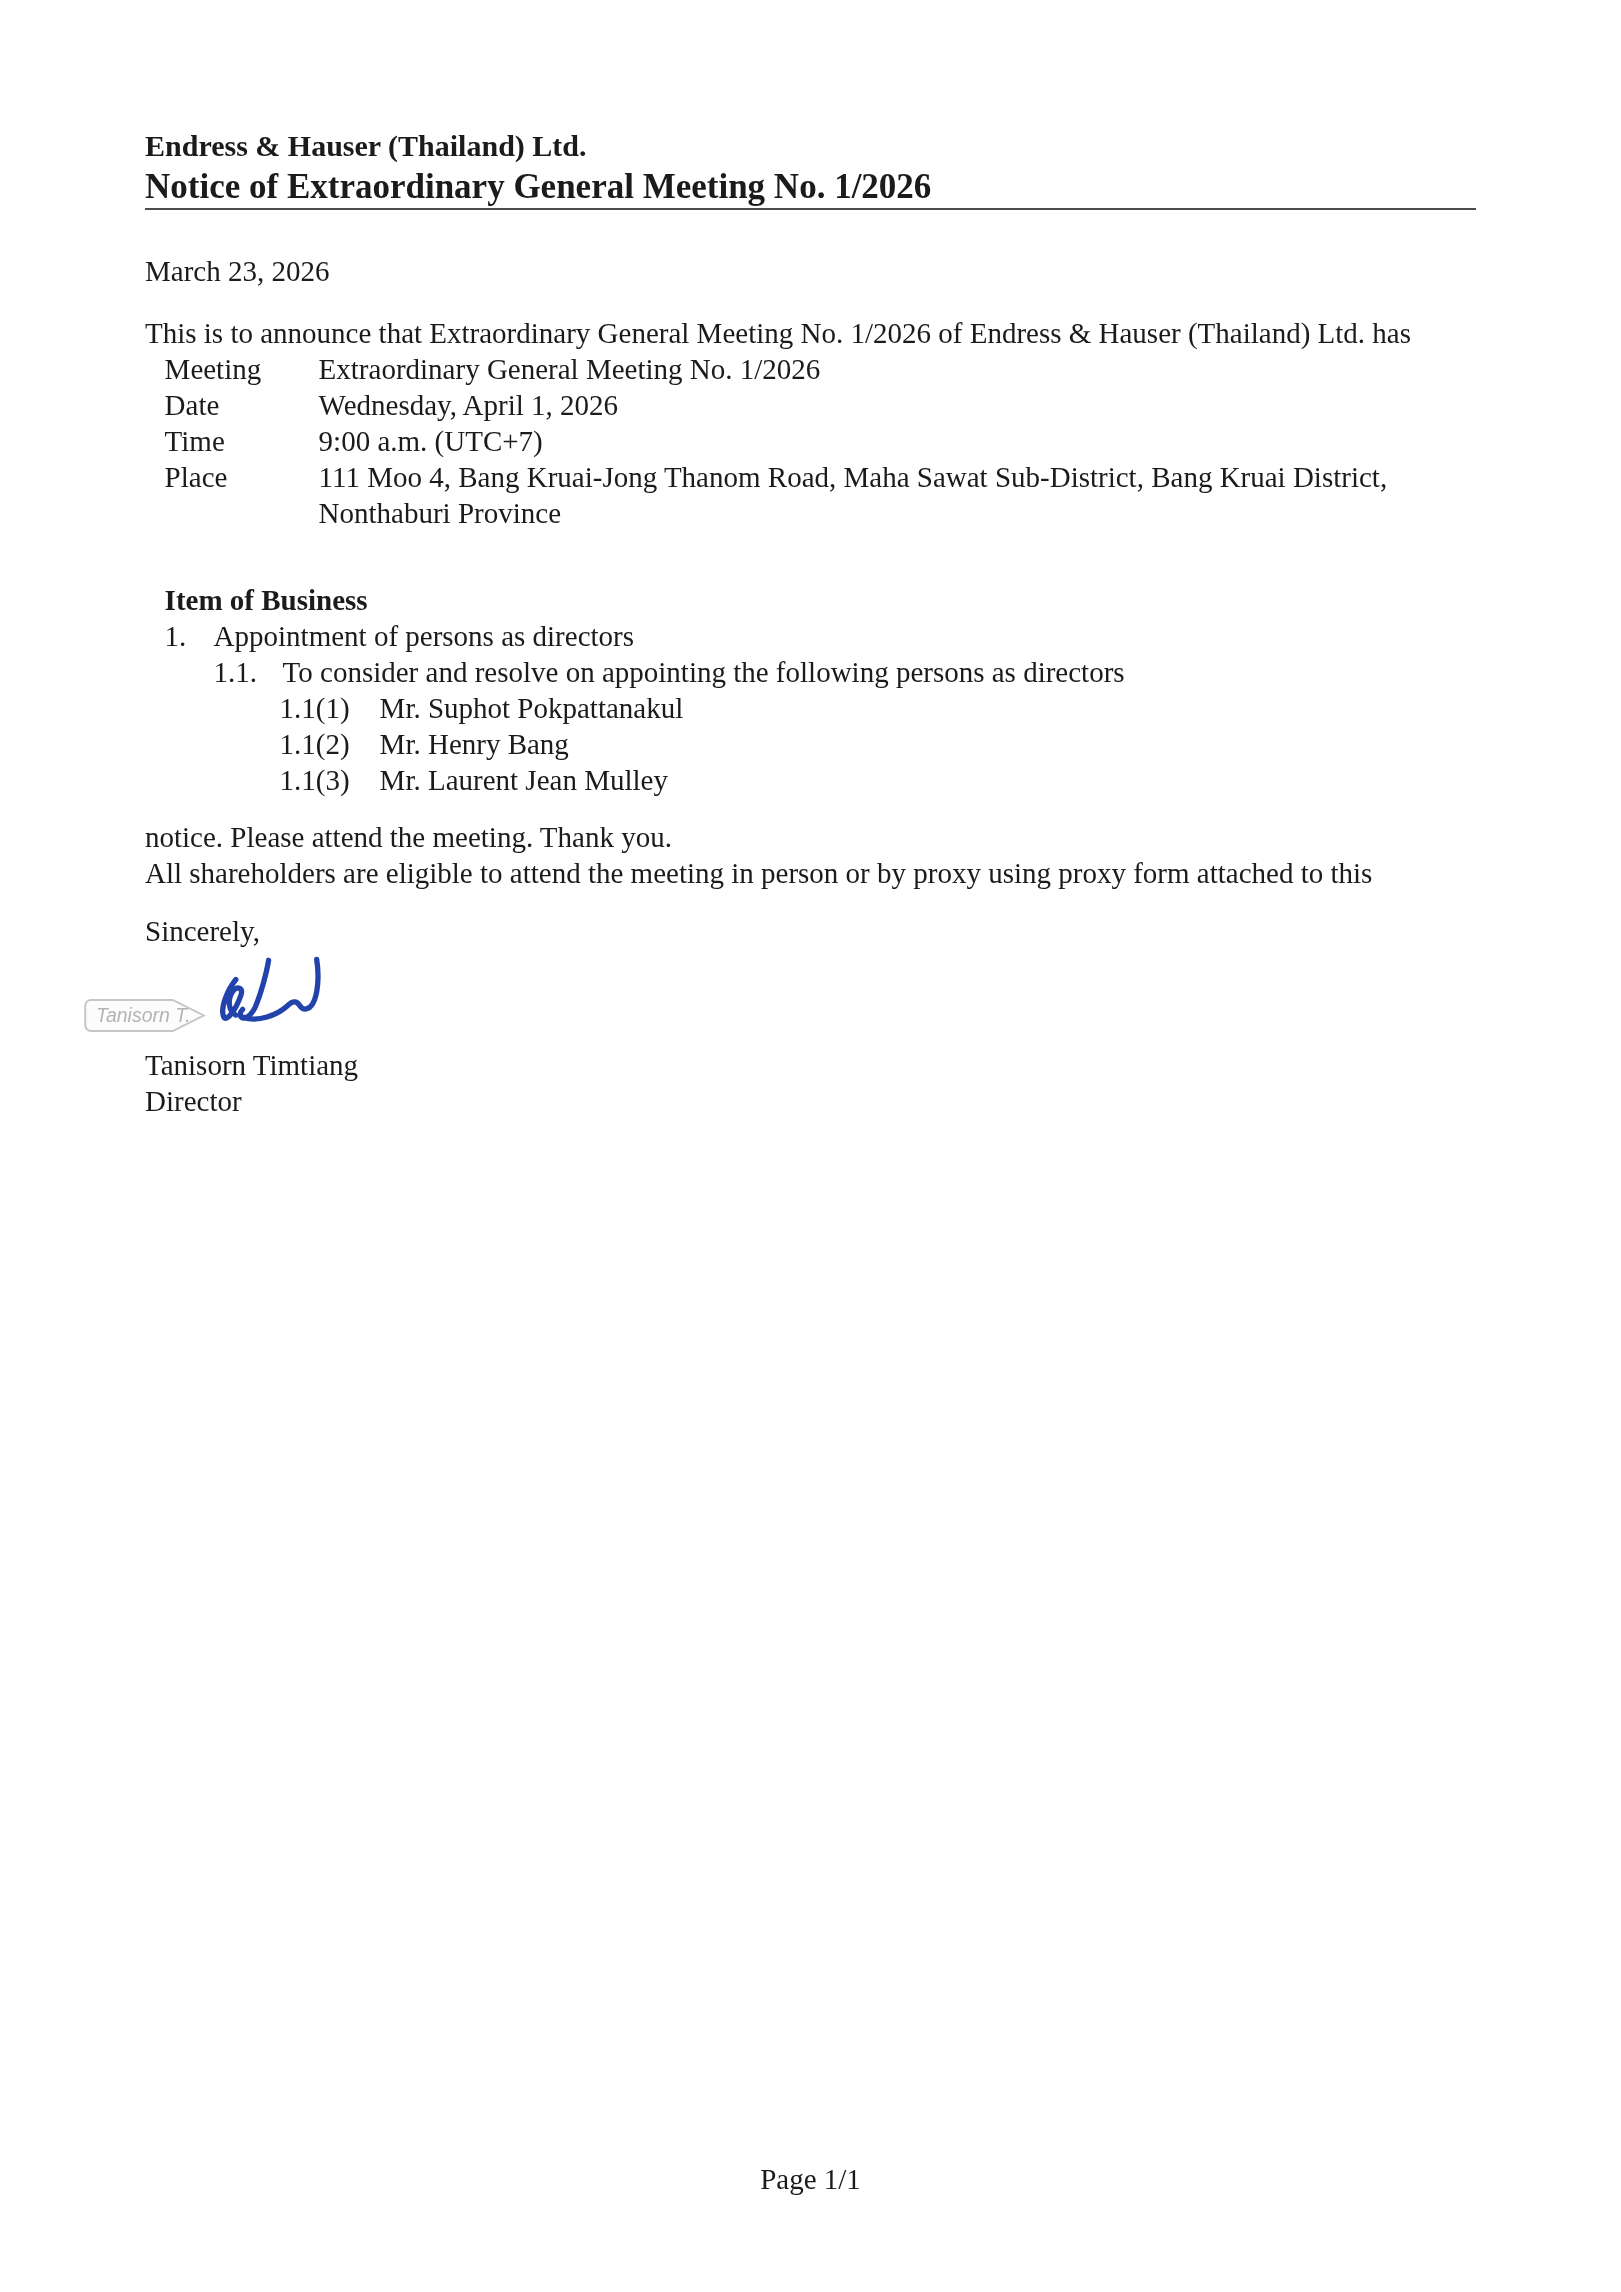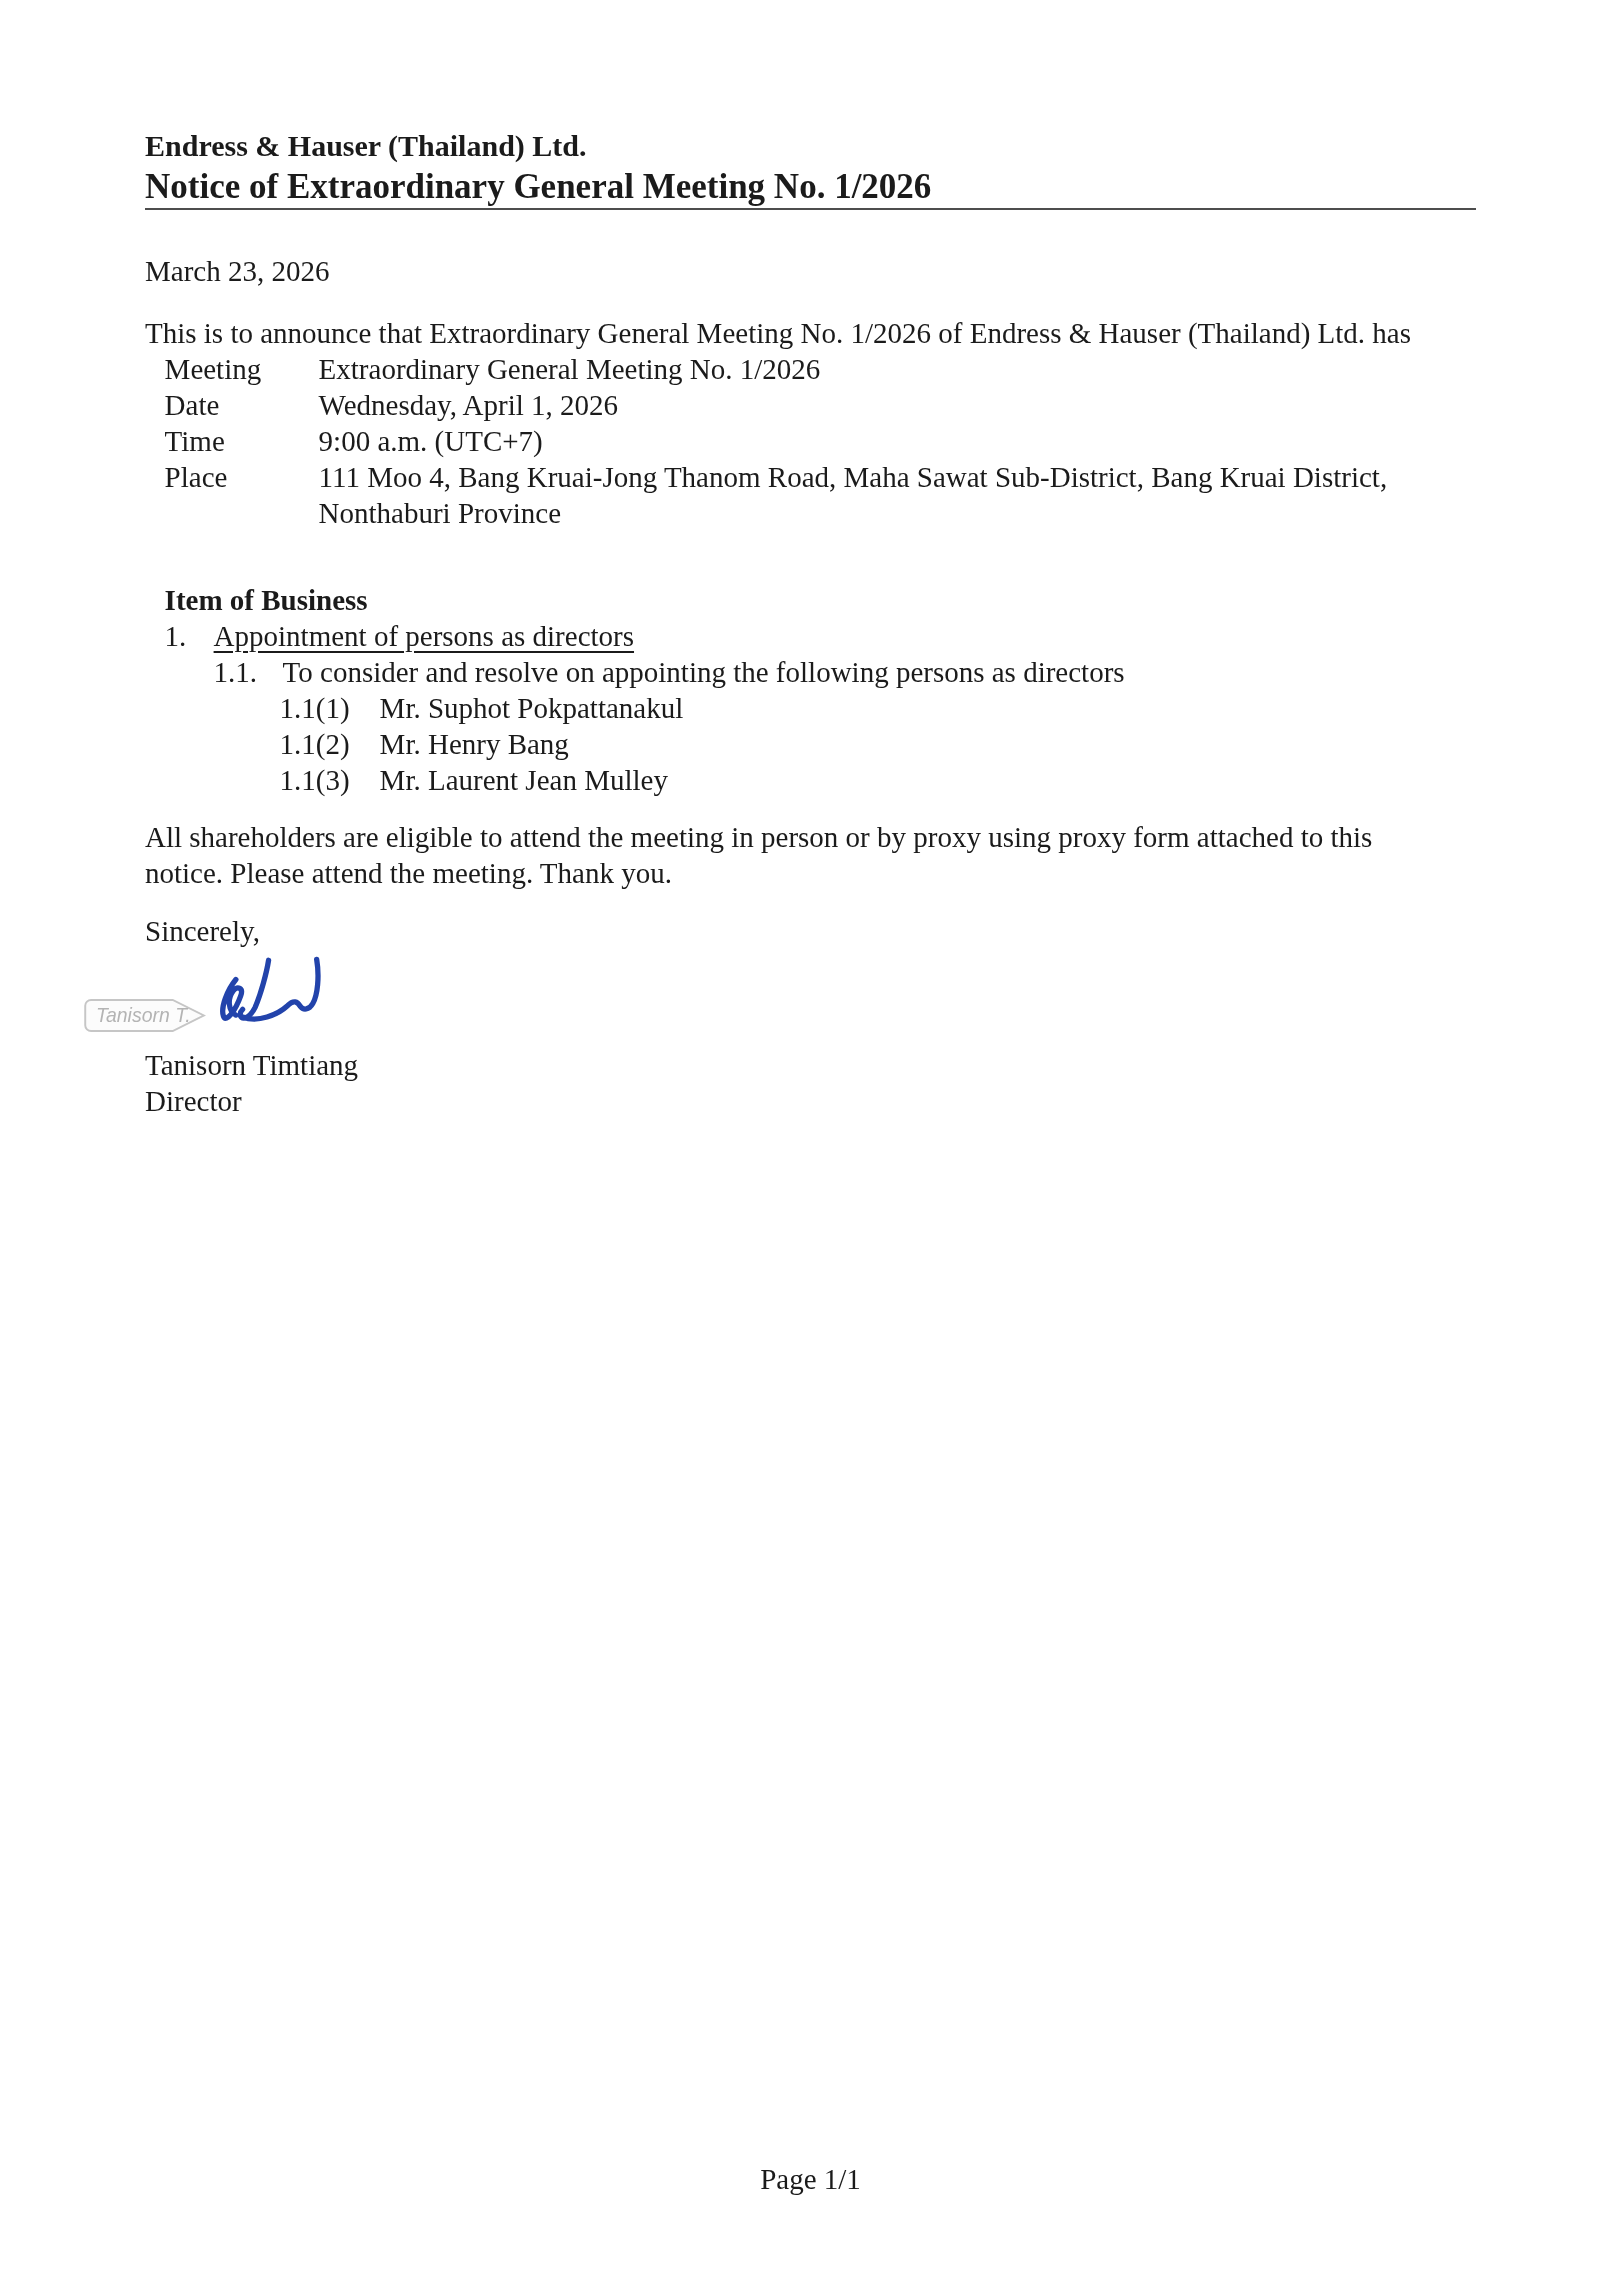--- a/index.html
+++ b/index.html
@@ -44,21 +44,20 @@
   .intro { margin-top: 25.5px; }
   .details { margin-left: 19.6px; }
   .detail-row { display: flex; align-items: flex-start; }
   .detail-label { font-weight: normal; width: 154px; flex: 0 0 154px; }
   .detail-value { flex: 1; }
   .business { margin-top: 51px; margin-left: 19.6px; }
   .business-heading { font-weight: bold; }
   .biz-row { display: flex; align-items: flex-start; }
   .num-l1 { width: 49px; flex: 0 0 49px; }
   .item-title {
-    text-decoration: underline;
     text-decoration-thickness: 2px;
     text-underline-offset: 4.9px;
   }
   .sub-row { margin-left: 49px; }
   .num-l2 { width: 69px; flex: 0 0 69px; }
   .person-row { margin-left: 115px; }
   .num-l3 { width: 100px; flex: 0 0 100px; }
   .closing { margin-top: 21.6px; }
   .valediction { margin-top: 21.6px; }
   .signature-area {
@@ -153,22 +152,22 @@
       <span class="num-l3">1.1(2)</span>
       <span>Mr. Henry Bang</span>
     </div>
     <div class="biz-row person-row">
       <span class="num-l3">1.1(3)</span>
       <span>Mr. Laurent Jean Mulley</span>
     </div>
   </div>
 
   <div class="closing">
+    <div>notice. Please attend the meeting. Thank you.</div>
     <div>All shareholders are eligible to attend the meeting in person or by proxy using proxy form attached to this</div>
-    <div>notice. Please attend the meeting. Thank you.</div>
   </div>
 
   <div class="valediction">Sincerely,</div>
 
   <div class="signature-area">
     <svg class="signature-scribble" width="125" height="90" viewBox="0 0 130 92" xmlns="http://www.w3.org/2000/svg">
       <path class="sig-path" d="M29,33 C20,44 13,62 16,71 C19,79 29,64 34,50 C37,42 31,39 26,45 C20,53 21,66 29,70"></path>
       <path class="sig-path" d="M63,13 C61,26 55,48 49,62 C46,68 42,72 38,73 C33,74 32,68 36,64"></path>
       <path class="sig-path" d="M36,72 C52,78 72,70 83,60 C89,54 93,56 96,61 C99,65 105,65 109,58 C114,49 116,30 113,12"></path>
     </svg>

